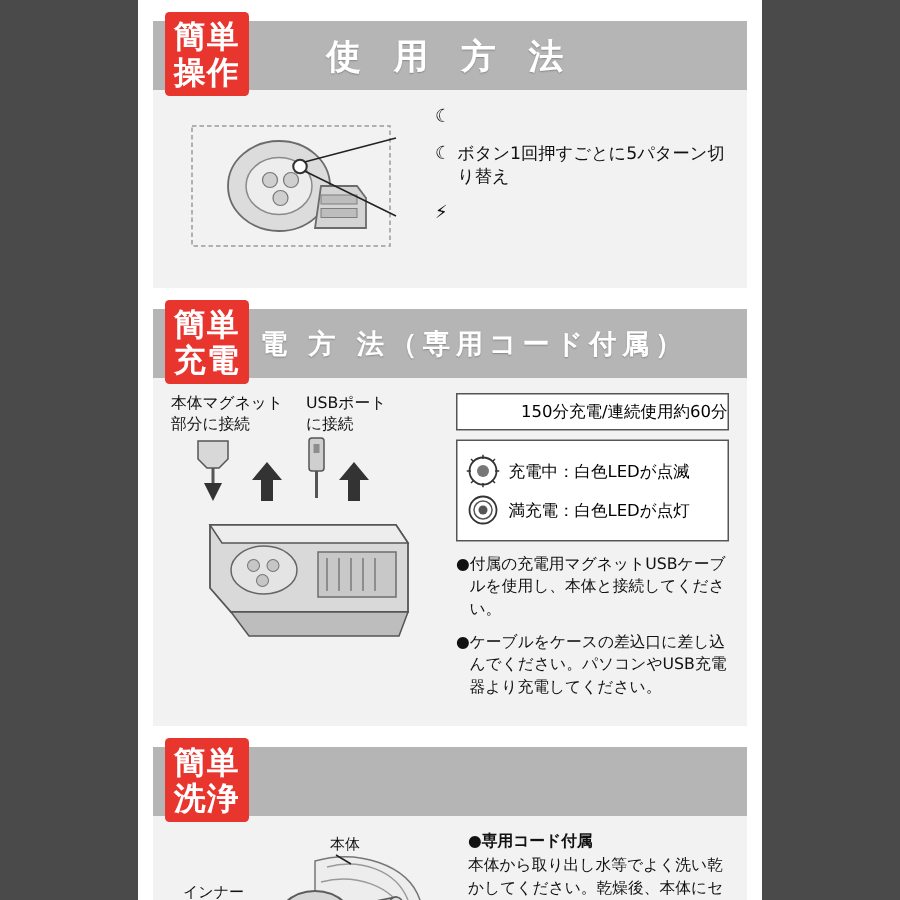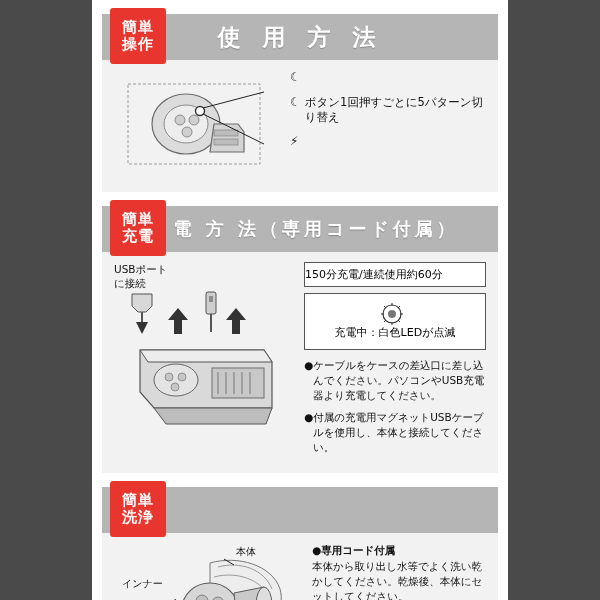--- a/index.html
+++ b/index.html
@@ -17,21 +17,21 @@
   .section{position:relative;margin:0 10px;}
   .sec-head{
     position:relative;height:46px;background:#b5b5b5;
     display:flex;align-items:center;justify-content:center;
   }
   .badge{
     position:absolute;left:8px;top:-6px;
     width:56px;height:56px;background:#e8352e;color:#fff;
     border-radius:3px;
     display:flex;flex-direction:column;align-items:center;justify-content:center;
-    font-size:15px;font-weight:bold;line-height:1.15;letter-spacing:1px;
+    font-size:21px;font-weight:bold;line-height:1.15;letter-spacing:1px;
   }
   .sec-title{
     color:#ffffff;font-size:23px;font-weight:bold;letter-spacing:7px;
     text-shadow:0 1px 1px rgba(0,0,0,.25);
   }
   .sec-body{background:#f2f2f2;padding:10px 12px 12px 12px;}
 
   
   .s1-wrap{display:flex;align-items:flex-start;}
   .s1-img{width:170px;height:110px;position:relative;flex:0 0 auto;}
@@ -42,25 +42,25 @@
   .s1-row.last{font-weight:bold;margin-top:10px;}
 
   
   .s2-wrap{display:flex;}
   .s2-left{width:180px;flex:0 0 auto;}
   .s2-right{flex:1;padding-left:10px;}
   .s2-labels{display:flex;font-size:10.5px;color:#111;line-height:1.35;}
   .s2-labels div{flex:1;}
   .s2-icons{position:relative;height:46px;}
   .box-title{
-    border:1px solid #555;background:#fff;text-align:left;
+    border:1px solid #555;background:#fff;text-align:right;
     font-size:11px;padding:4px 0;margin-bottom:6px;
   }
   .led-box{border:1px solid #555;background:#fff;padding:5px 6px;margin-bottom:8px;}
-  .led-row{display:flex;align-items:center;font-size:11px;margin:4px 0;flex-direction:column;}
+  .led-row{display:flex;align-items:center;font-size:11px;margin:4px 0;}
   .led-row .ic{width:22px;height:22px;margin-right:6px;flex:0 0 auto;}
   .bullet{font-size:10.5px;line-height:1.45;color:#111;margin-bottom:6px;text-indent:-9px;padding-left:9px;}
 
   
   .s3-wrap{display:flex;}
   .s3-left{width:190px;flex:0 0 auto;position:relative;}
   .s3-right{flex:1;padding-left:8px;}
   .s3-h{font-size:10.5px;line-height:1.45;color:#111;text-indent:-9px;padding-left:9px;font-weight:bold;}
   .s3-p{font-size:10.5px;line-height:1.45;color:#111;margin-bottom:7px;}
   .lbl{position:absolute;font-size:10px;color:#111;}
@@ -118,20 +118,24 @@
       <div class="badge">
         <span>簡単</span>
         <span>充電</span>
       </div>
       <div class="sec-title" style="letter-spacing:4px;font-size:18px;">充 電 方 法（専用コード付属）</div>
     </div>
     <div class="sec-body">
       <div class="s2-wrap">
         <div class="s2-left">
           <div class="s2-labels">
+            <div>
+              <span>本体マグネット</span><br>
+              <span>部分に接続</span>
+            </div>
             <div>
               <span>USBポート</span><br>
               <span>に接続</span>
             </div>
           </div>
           <div class="s2-icons">
             <svg width="180" height="52" viewBox="0 0 180 52">
               <path d="M18 4 L38 4 L38 16 L32 22 L24 22 L18 16 Z" fill="#d8d8d8" stroke="#555" stroke-width="1"></path>
               <line x1="28" y1="22" x2="28" y2="32" stroke="#555" stroke-width="2"></line>
               <polygon points="22,32 34,32 28,44 " fill="#333"></polygon>
@@ -173,40 +177,50 @@
                   <line x1="0" y1="11" x2="3" y2="11" stroke="#333"></line>
                     <line x1="19" y1="11" x2="22" y2="11" stroke="#333"></line>
                   <line x1="3" y1="3" x2="5" y2="5" stroke="#333"></line>
                     <line x1="17" y1="17" x2="19" y2="19" stroke="#333"></line>
                   <line x1="19" y1="3" x2="17" y2="5" stroke="#333"></line>
                     <line x1="5" y1="17" x2="3" y2="19" stroke="#333"></line>
                 </svg>
               </span>
               <span>充電中：白色LEDが点滅</span>
             </div>
-          </div>
+            <div class="led-row">
+              <span class="ic">
+                <svg width="22" height="22" viewBox="0 0 22 22">
+                  <circle cx="11" cy="11" r="9" fill="none" stroke="#333" stroke-width="1.2"></circle>
+                  <circle cx="11" cy="11" r="6" fill="none" stroke="#555" stroke-width="1"></circle>
+                  <circle cx="11" cy="11" r="3" fill="#555"></circle>
+                </svg>
+              </span>
+              <span>満充電：白色LEDが点灯</span>
+            </div>
+          </div>
+          <div class="bullet">●付属の充電用マグネットUSBケーブルを使用し、本体と接続してください。</div>
           <div class="bullet">●ケーブルをケースの差込口に差し込んでください。パソコンやUSB充電器より充電してください。</div>
-          <div class="bullet">●付属の充電用マグネットUSBケーブルを使用し、本体と接続してください。</div>
         </div>
       </div>
     </div>
   </div>
 
   <div class="section" style="margin-top:14px;">
     <div class="sec-head">
       <div class="badge">
         <span>簡単</span>
         <span>洗浄</span>
       </div>
     </div>
     <div class="sec-body">
       <div class="s3-wrap">
         <div class="s3-left">
           <div class="lbl" style="left:8px;top:34px;">インナー</div>
-          <div class="lbl" style="left:122px;top:2px;">本体</div>
+          <div class="lbl" style="left:106px;top:2px;">本体</div>
           <svg width="190" height="106" viewBox="0 0 190 106" style="margin-top:4px;">
             <path d="M96 16 C124 8, 158 18, 166 42 C172 62, 156 84, 130 86 C110 88, 96 74, 96 56 Z" fill="#ededed" stroke="#777" stroke-width="1"></path>
             <path d="M104 20 C126 14, 150 22, 158 42" fill="none" stroke="#9a9a9a"></path>
             <path d="M100 30 C122 24, 148 32, 156 52" fill="none" stroke="#9a9a9a"></path>
             <ellipse cx="96" cy="62" rx="28" ry="26" fill="#d7d7d7" stroke="#5c5c5c" stroke-width="1.2"></ellipse>
             <circle cx="88" cy="54" r="6" fill="#bfbfbf" stroke="#6f6f6f" stroke-width=".8"></circle>
             <circle cx="104" cy="56" r="6" fill="#bfbfbf" stroke="#6f6f6f" stroke-width=".8"></circle>
             <circle cx="95" cy="70" r="6" fill="#bfbfbf" stroke="#6f6f6f" stroke-width=".8"></circle>
             <path d="M120 46 L150 40 L154 74 L124 82 Z" fill="#c9c9c9" stroke="#5c5c5c" stroke-width="1"></path>
             <ellipse cx="150" cy="58" rx="8" ry="18" fill="#dedede" stroke="#5c5c5c" stroke-width="1"></ellipse>

